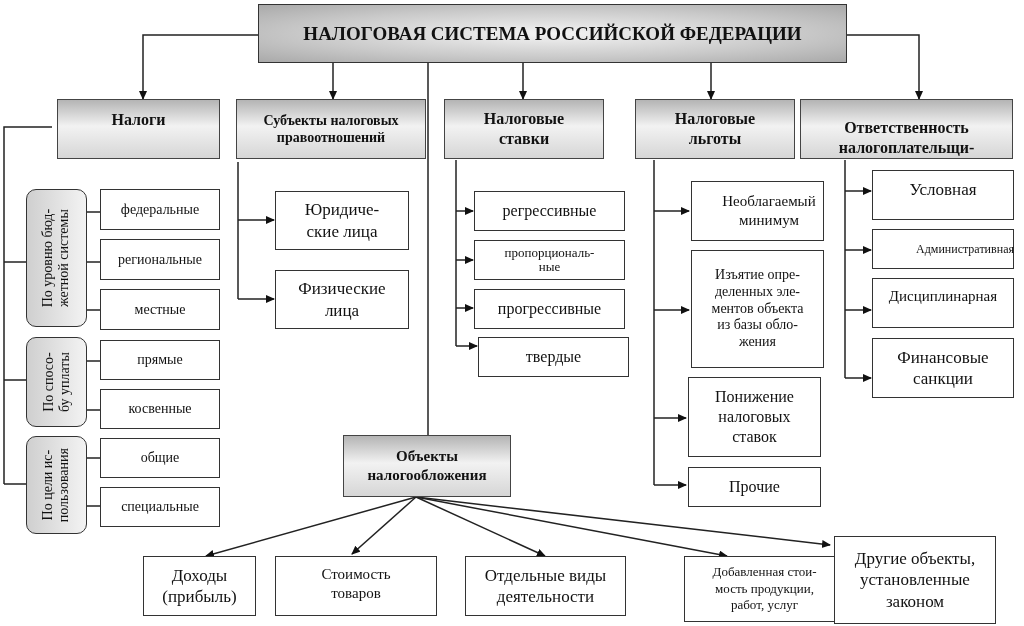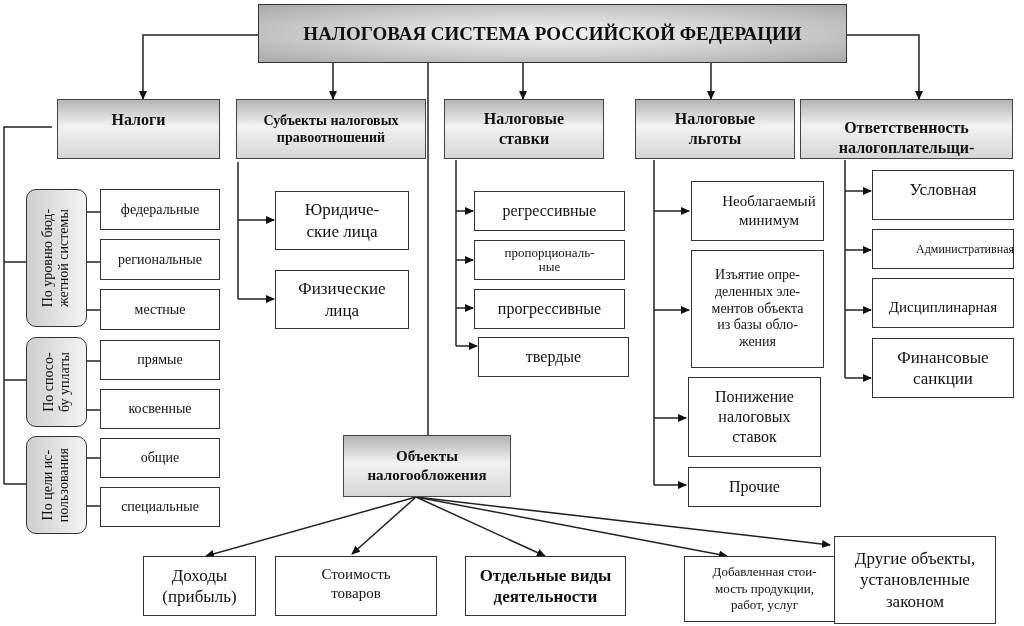--- a/index.html
+++ b/index.html
@@ -171,35 +171,35 @@
 <div class="box t16" style="left:688px;top:467px;width:133px;height:40px;">
     <span style="white-space: pre-line;">Прочие</span>
   </div>
 
 <div class="box t17" style="left:872px;top:170px;width:142px;height:50px;align-items:flex-start;padding-top:8px;">
     <span style="white-space: pre-line;">Условная</span>
   </div>
 <div class="box t12" style="left:872px;top:229px;width:142px;height:40px;padding-left:44px;">
     <span style="white-space: pre-line;">Административная</span>
   </div>
-<div class="box t15" style="left:872px;top:278px;width:142px;height:50px;align-items:center;padding-top:8px;">
+<div class="box t15" style="left:872px;top:278px;width:142px;height:50px;align-items:flex-start;padding-top:8px;">
     <span style="white-space: pre-line;">Дисциплинарная</span>
   </div>
 <div class="box t17 pre" style="left:872px;top:338px;width:142px;height:60px;"><span style="white-space: pre-line;">Финансовые
 санкции</span></div>
 
 <div class="box hdr t15 pre" style="left:343px;top:435px;width:168px;height:62px;">
   <span style="white-space: pre-line;">Объекты
 налогообложения</span>
 </div>
 
 <div class="box t17 pre" style="left:143px;top:556px;width:113px;height:60px;"><span style="white-space: pre-line;">Доходы
 (прибыль)</span></div>
 <div class="box t15 pre" style="left:275px;top:556px;width:162px;height:60px;align-items:flex-start;padding-top:8px;"><span style="white-space: pre-line;">Стоимость
 товаров</span></div>
-<div class="box t17 pre" style="left:465px;top:556px;width:161px;height:60px;"><span style="white-space: pre-line; font-weight: bold;">Отдельные виды
+<div class="box t17 pre" style="left:465px;top:556px;width:161px;height:60px;"><span style="white-space: pre-line;">Отдельные виды
 деятельности</span></div>
 <div class="box t13 pre" style="left:654px;top:556px;width:161px;height:66px;line-height:1.3;margin-left:30px;"><span style="white-space: pre-line;">Добавленная стои-
 мость продукции,
 работ, услуг</span></div>
 <div class="box t17 pre" style="left:834px;top:536px;width:162px;height:88px;"><span style="white-space: pre-line;">Другие объекты,
 установленные
 законом</span></div>
 
 </body></html>

